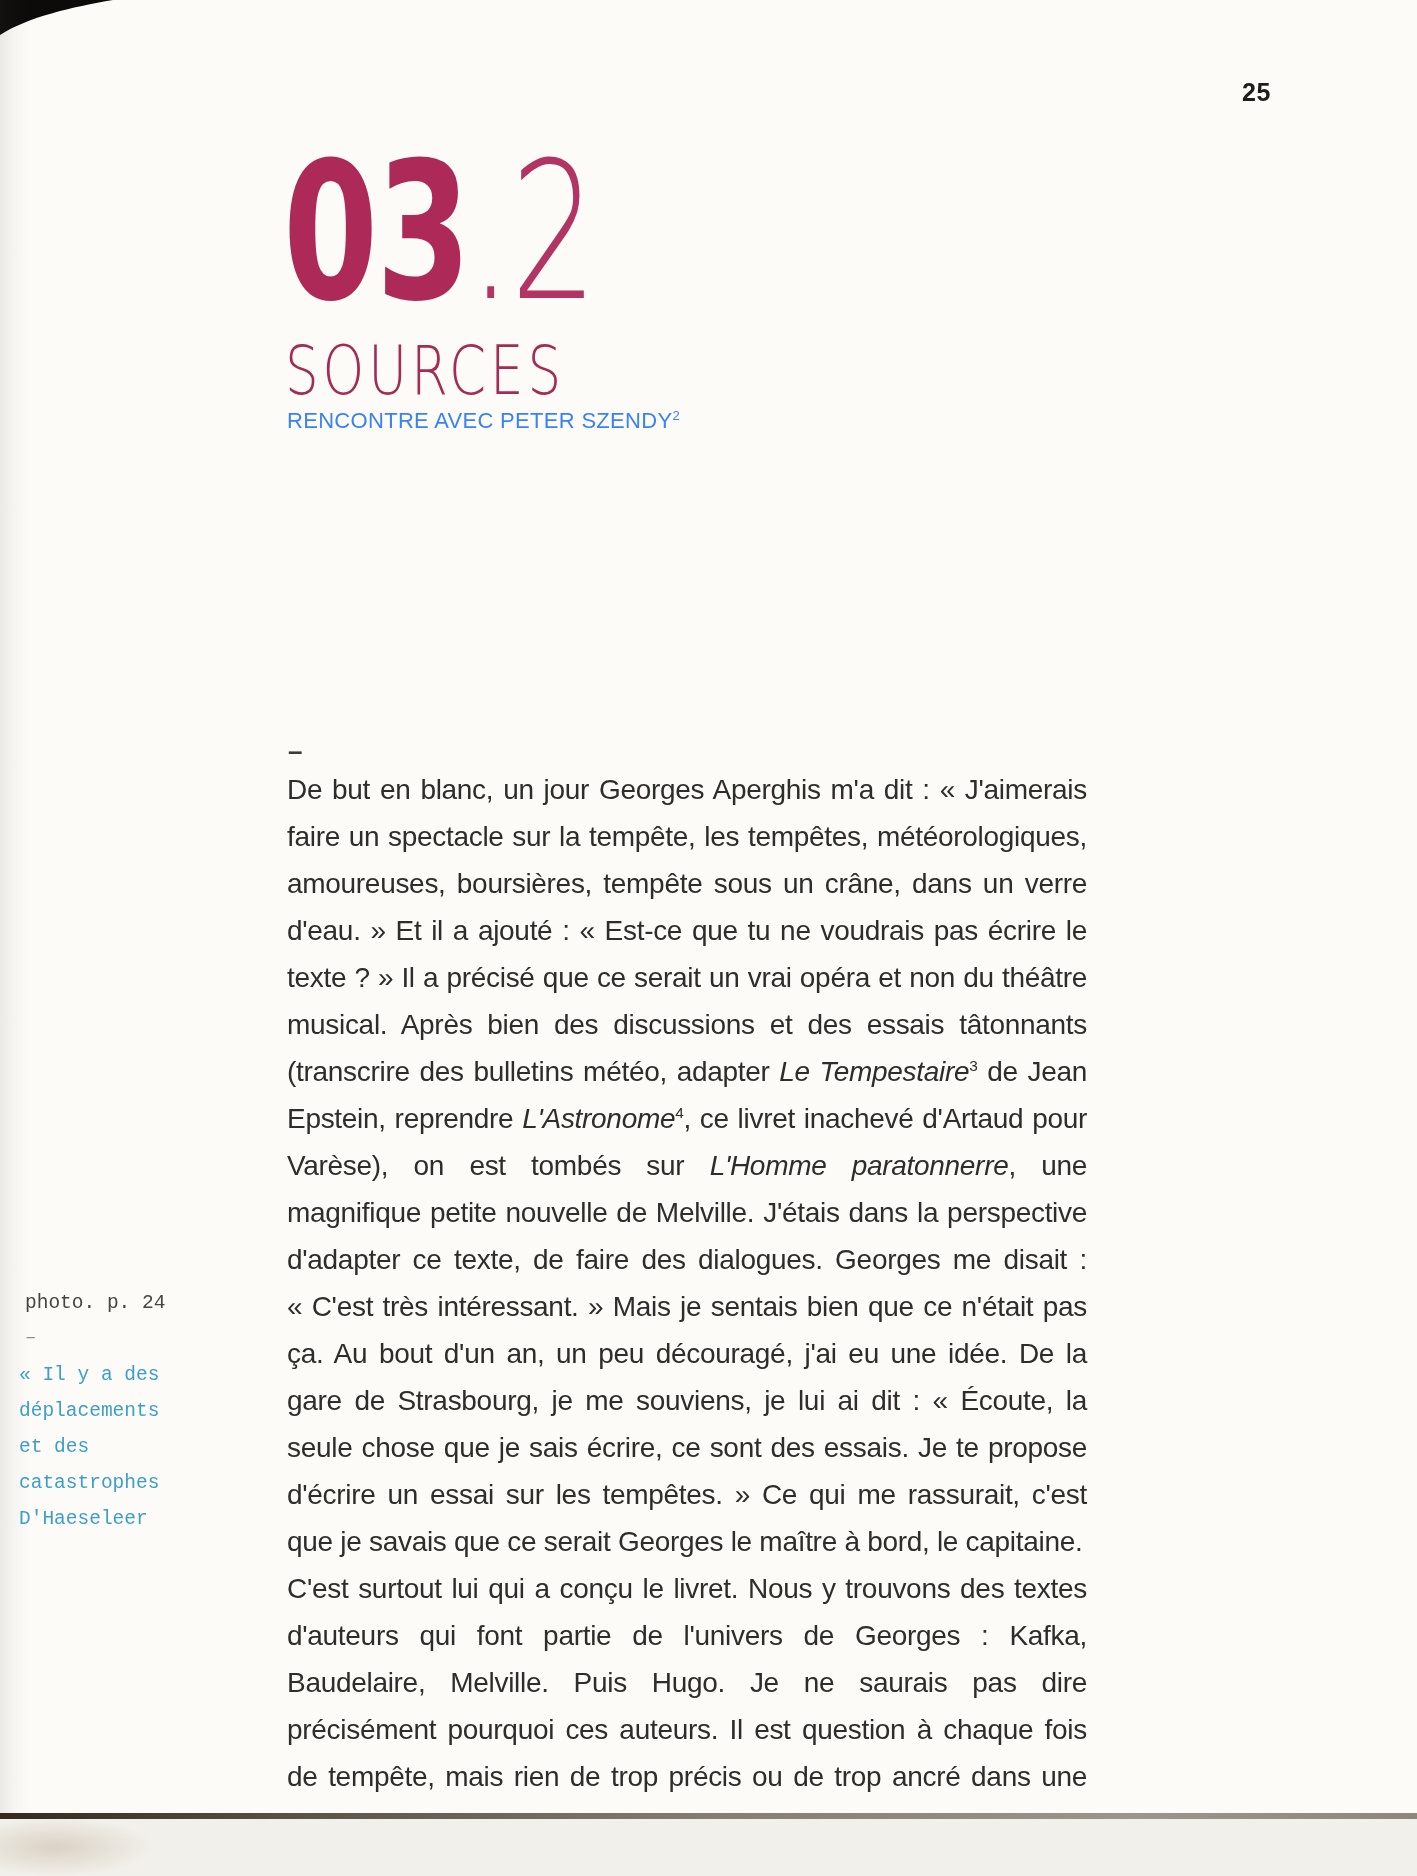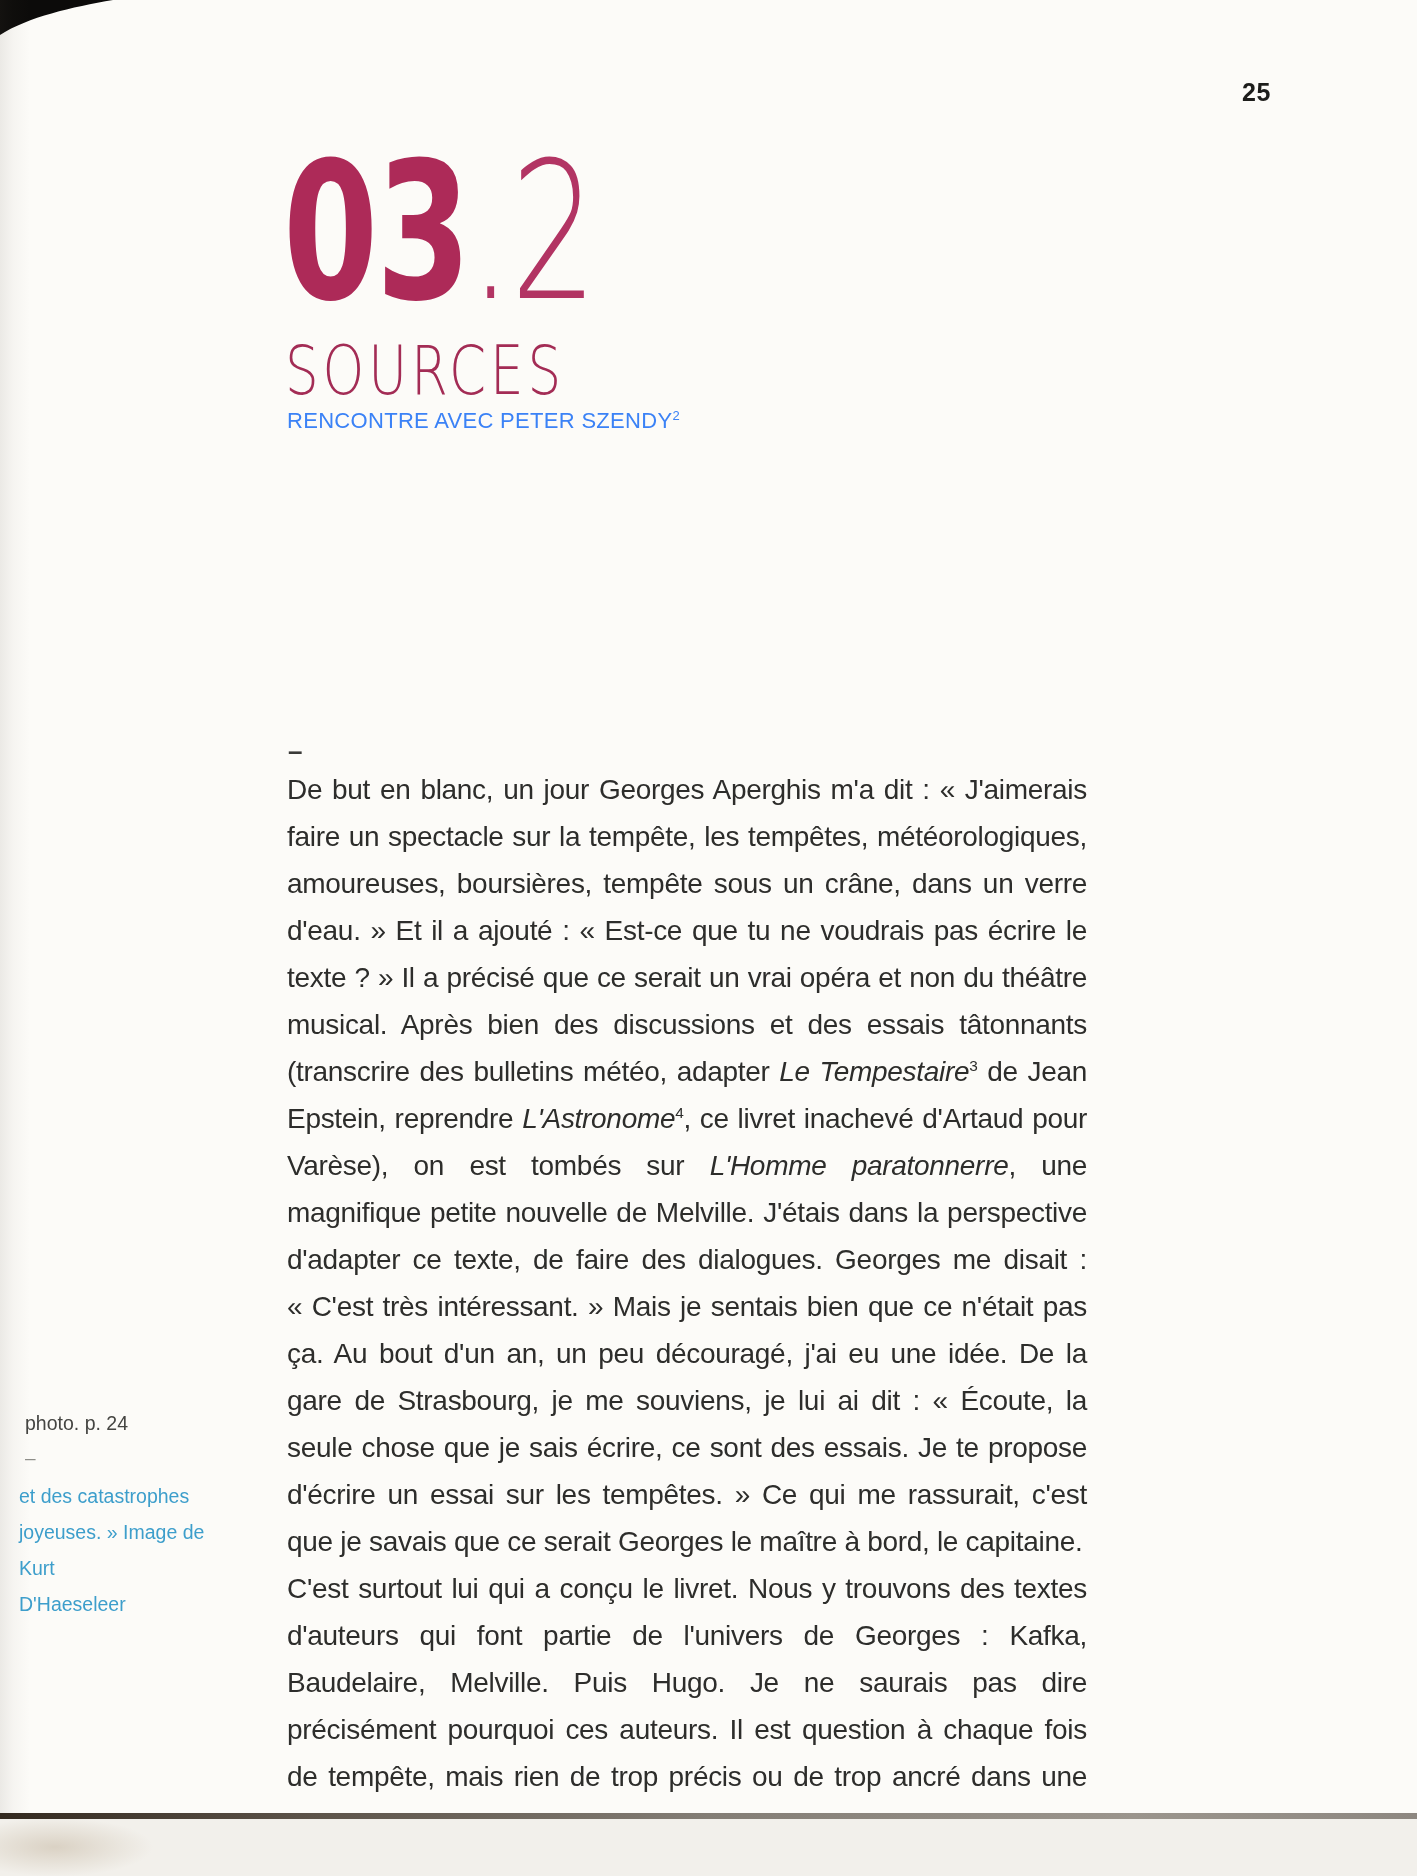--- a/index.html
+++ b/index.html
@@ -47,21 +47,21 @@
     font-size:26px;color:#3a3a38;font-weight:700;
   }
   .article{
     position:absolute;left:287px;top:766px;width:800px;
     font-size:28px;line-height:47px;letter-spacing:-.3px;
     text-align:justify;color:#2d2d2b;
   }
   .article p{margin:0;}
   .article i{font-style:italic;}
   .article sup{font-size:.55em;vertical-align:super;line-height:0;}
-  .margin-note{position:absolute;left:19px;top:1412px;width:218px;}
+  .margin-note{position:absolute;left:19px;top:1292px;width:218px;font-family:Liberation Mono, monospace;}
   .photo-ref{font-size:19.5px;color:#454542;padding-left:6px;}
   .margin-dash{font-size:19px;color:#8e8e89;margin-top:12px;padding-left:6px;}
   .caption{margin-top:9px;font-size:19.5px;line-height:36px;color:#3d9ecb;}
   .bottom-edge{
     position:absolute;left:0;top:1813px;width:100%;height:6px;
     background:linear-gradient(90deg,#33291f 0%,#5c5349 22%,#837d75 50%,#9b958d 80%,#8d8780 100%);
   }
   .bottom-strip{
     position:absolute;left:0;top:1819px;width:100%;height:57px;
     background:
@@ -96,22 +96,22 @@
 
   <div class="article">
     <p><span>De but en blanc, un jour Georges Aperghis m'a dit&nbsp;: «&nbsp;J'aimerais faire un spectacle sur la tempête, les tempêtes, météorologiques, amoureuses, boursières, tempête sous un crâne, dans un verre d'eau.&nbsp;» Et il a ajouté&nbsp;: «&nbsp;Est-ce que tu ne voudrais pas écrire le texte&nbsp;?&nbsp;» Il a précisé que ce serait un vrai opéra et non du théâtre musical. Après bien des discussions et des essais tâtonnants (transcrire des bulletins météo, adapter </span><i>Le Tempestaire</i><sup>3</sup><span> de Jean Epstein, reprendre </span><i>L'Astronome</i><sup>4</sup><span>, ce livret inachevé d'Artaud pour Varèse), on est tombés sur </span><i>L'Homme paratonnerre</i><span>, une magnifique petite nouvelle de Melville. J'étais dans la perspective d'adapter ce texte, de faire des dialogues. Georges me disait&nbsp;: «&nbsp;C'est très intéressant.&nbsp;» Mais je sentais bien que ce n'était pas ça. Au bout d'un an, un peu découragé, j'ai eu une idée. De la gare de Strasbourg, je me souviens, je lui ai dit&nbsp;: «&nbsp;Écoute, la seule chose que je sais écrire, ce sont des essais. Je te propose d'écrire un essai sur les tempêtes.&nbsp;» Ce qui me rassurait, c'est que je savais que ce serait Georges le maître à bord, le capitaine.</span></p>
     <p><span>C'est surtout lui qui a conçu le livret. Nous y trouvons des textes d'auteurs qui font partie de l'univers de Georges&nbsp;: Kafka, Baudelaire, Melville. Puis Hugo. Je ne saurais pas dire précisément pourquoi ces auteurs. Il est question à chaque fois de tempête, mais rien de trop précis ou de trop ancré dans une actualité. Georges dit toujours&nbsp;: «&nbsp;Il faut que ça fasse rêver&nbsp;». C'est au spectateur de se raconter une histoire. Il me semble que l'univers de Melville imprègne tout le spectacle. Je pense en particulier au motif du gonflement – ce qui est petit (un sujet, un individu, un homme) se gonfle à la dimension de l'univers, accueille</span></p>
   </div>
 
   <div class="margin-note">
     <div class="photo-ref">photo. p. 24</div>
     <div class="margin-dash">–</div>
     <div class="caption">
+      <div>«&nbsp;Il y a des déplacements</div>
       <div>et des catastrophes</div>
-      <div>joyeuses.&nbsp;» Image de Kurt</div>
       <div>D'Haeseleer</div>
     </div>
   </div>
 
   <div class="bottom-edge"></div>
   <div class="bottom-strip"></div>
 
 </div>
 
 </body></html>

